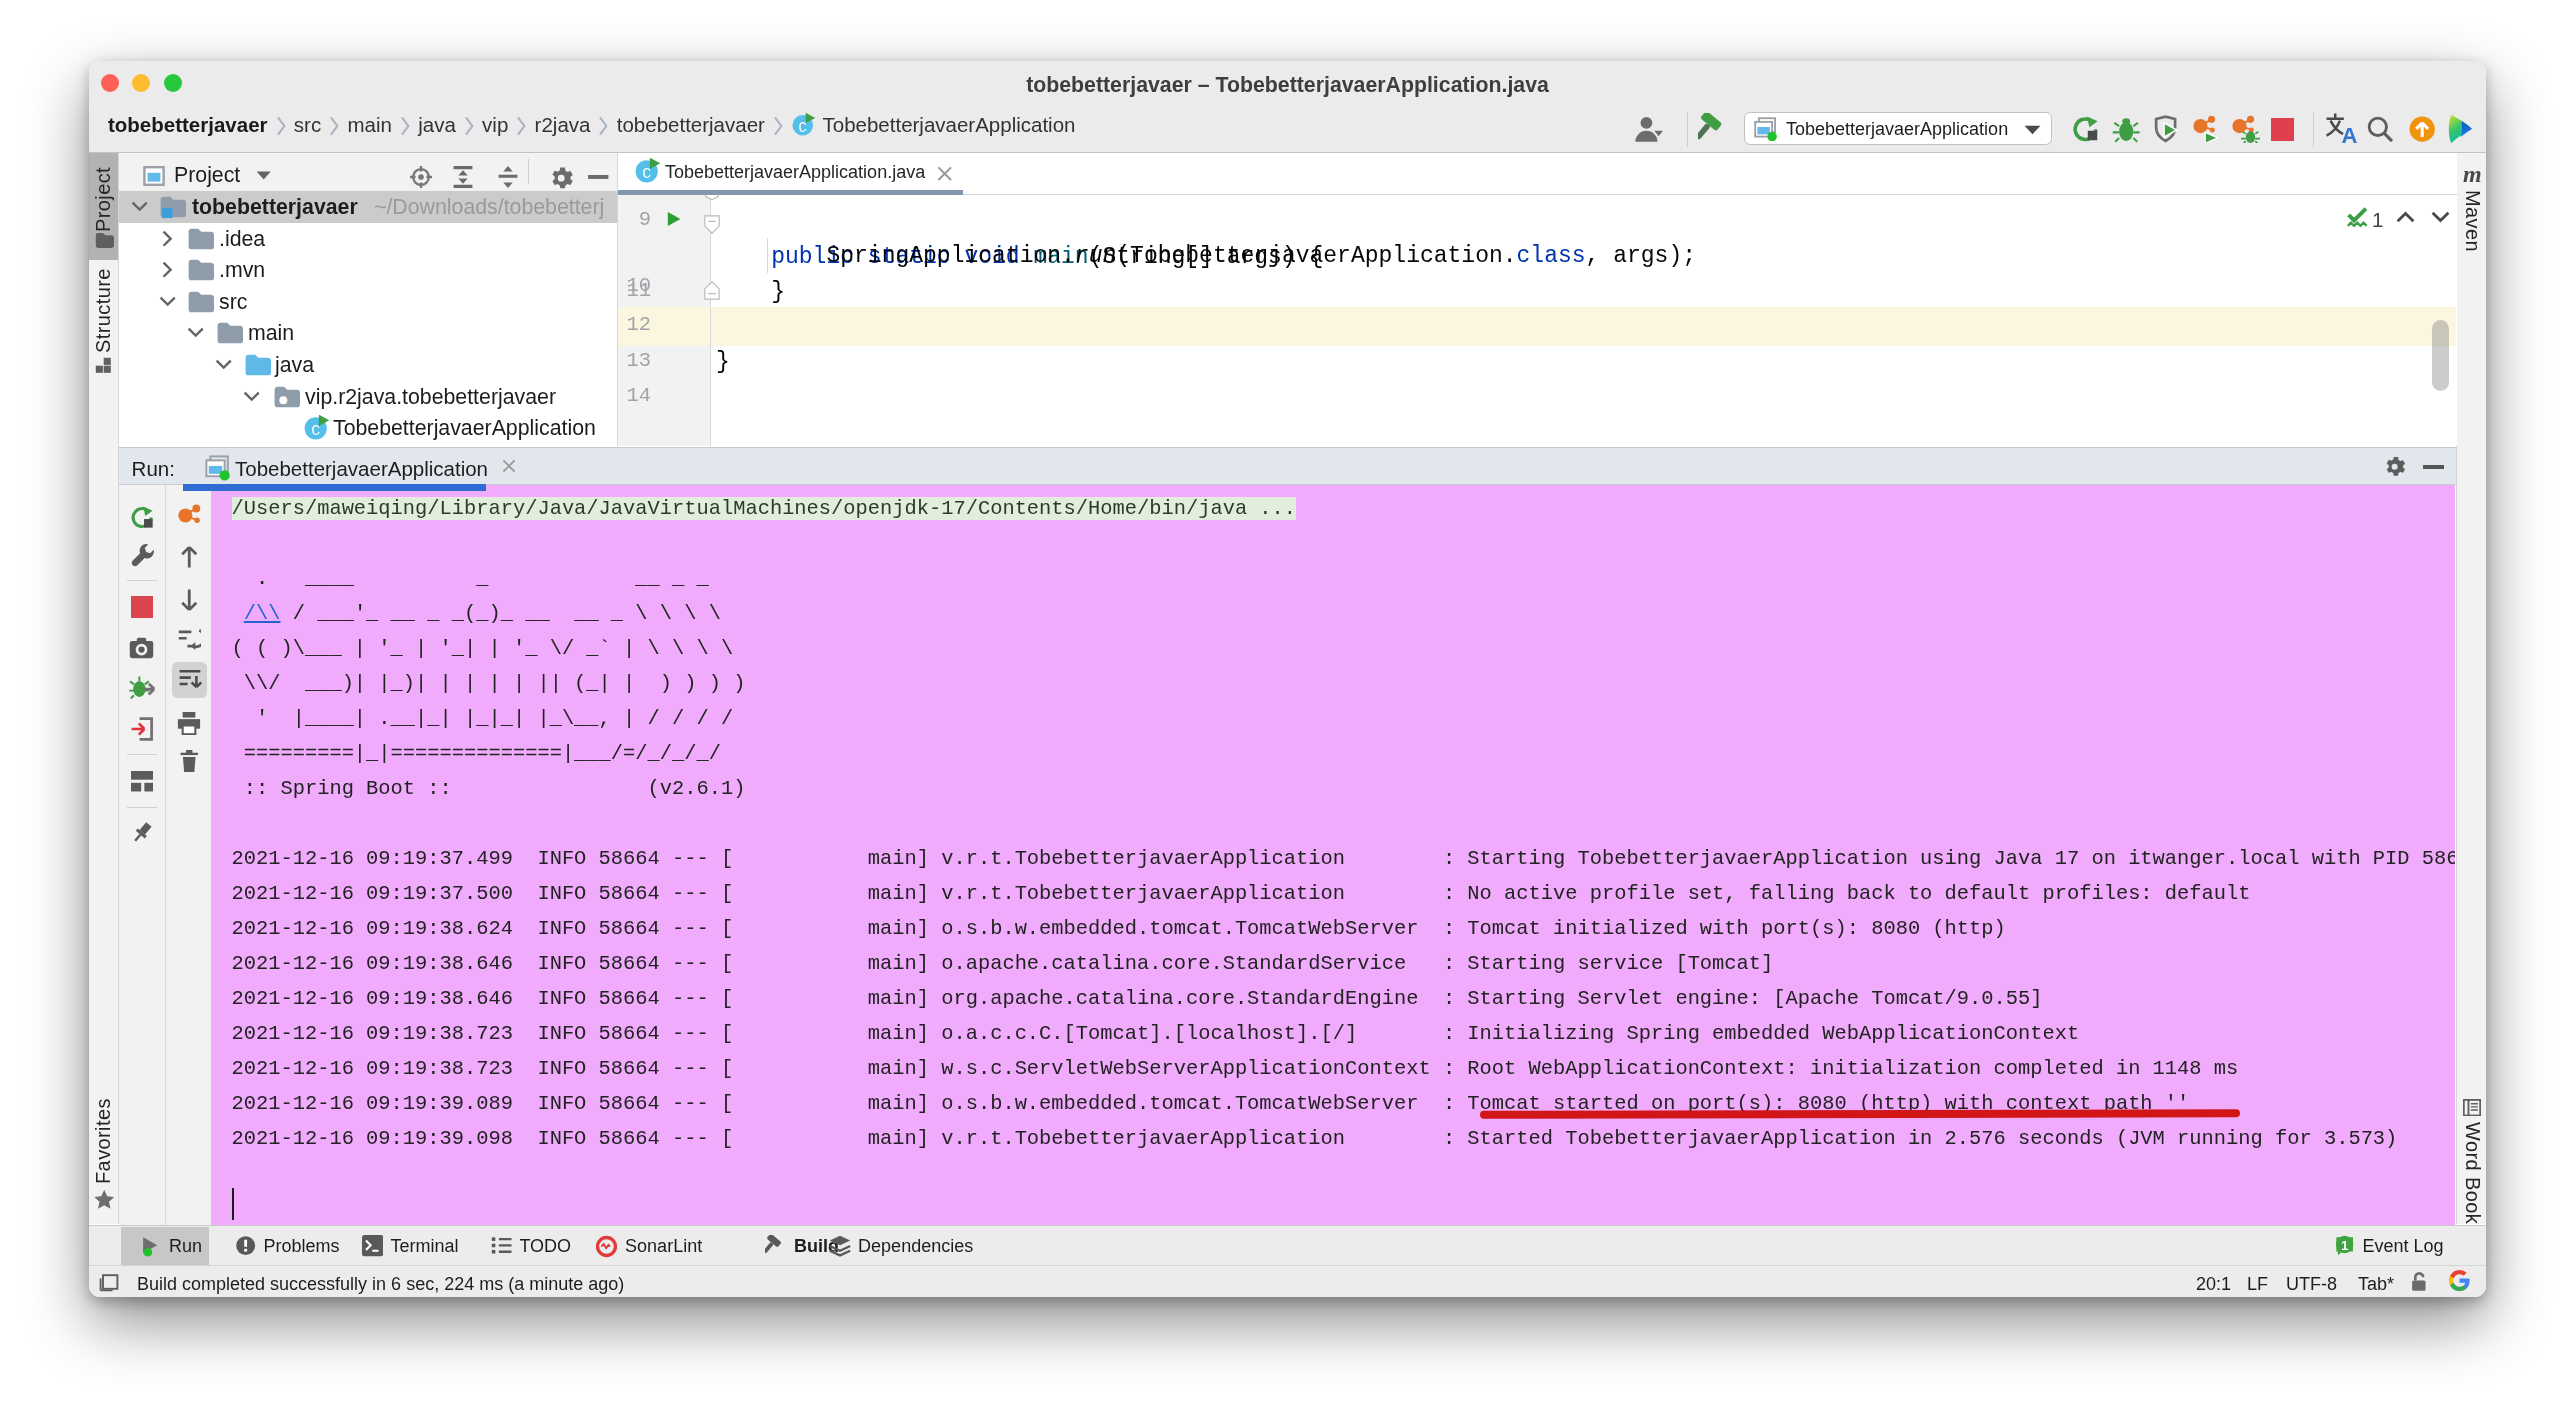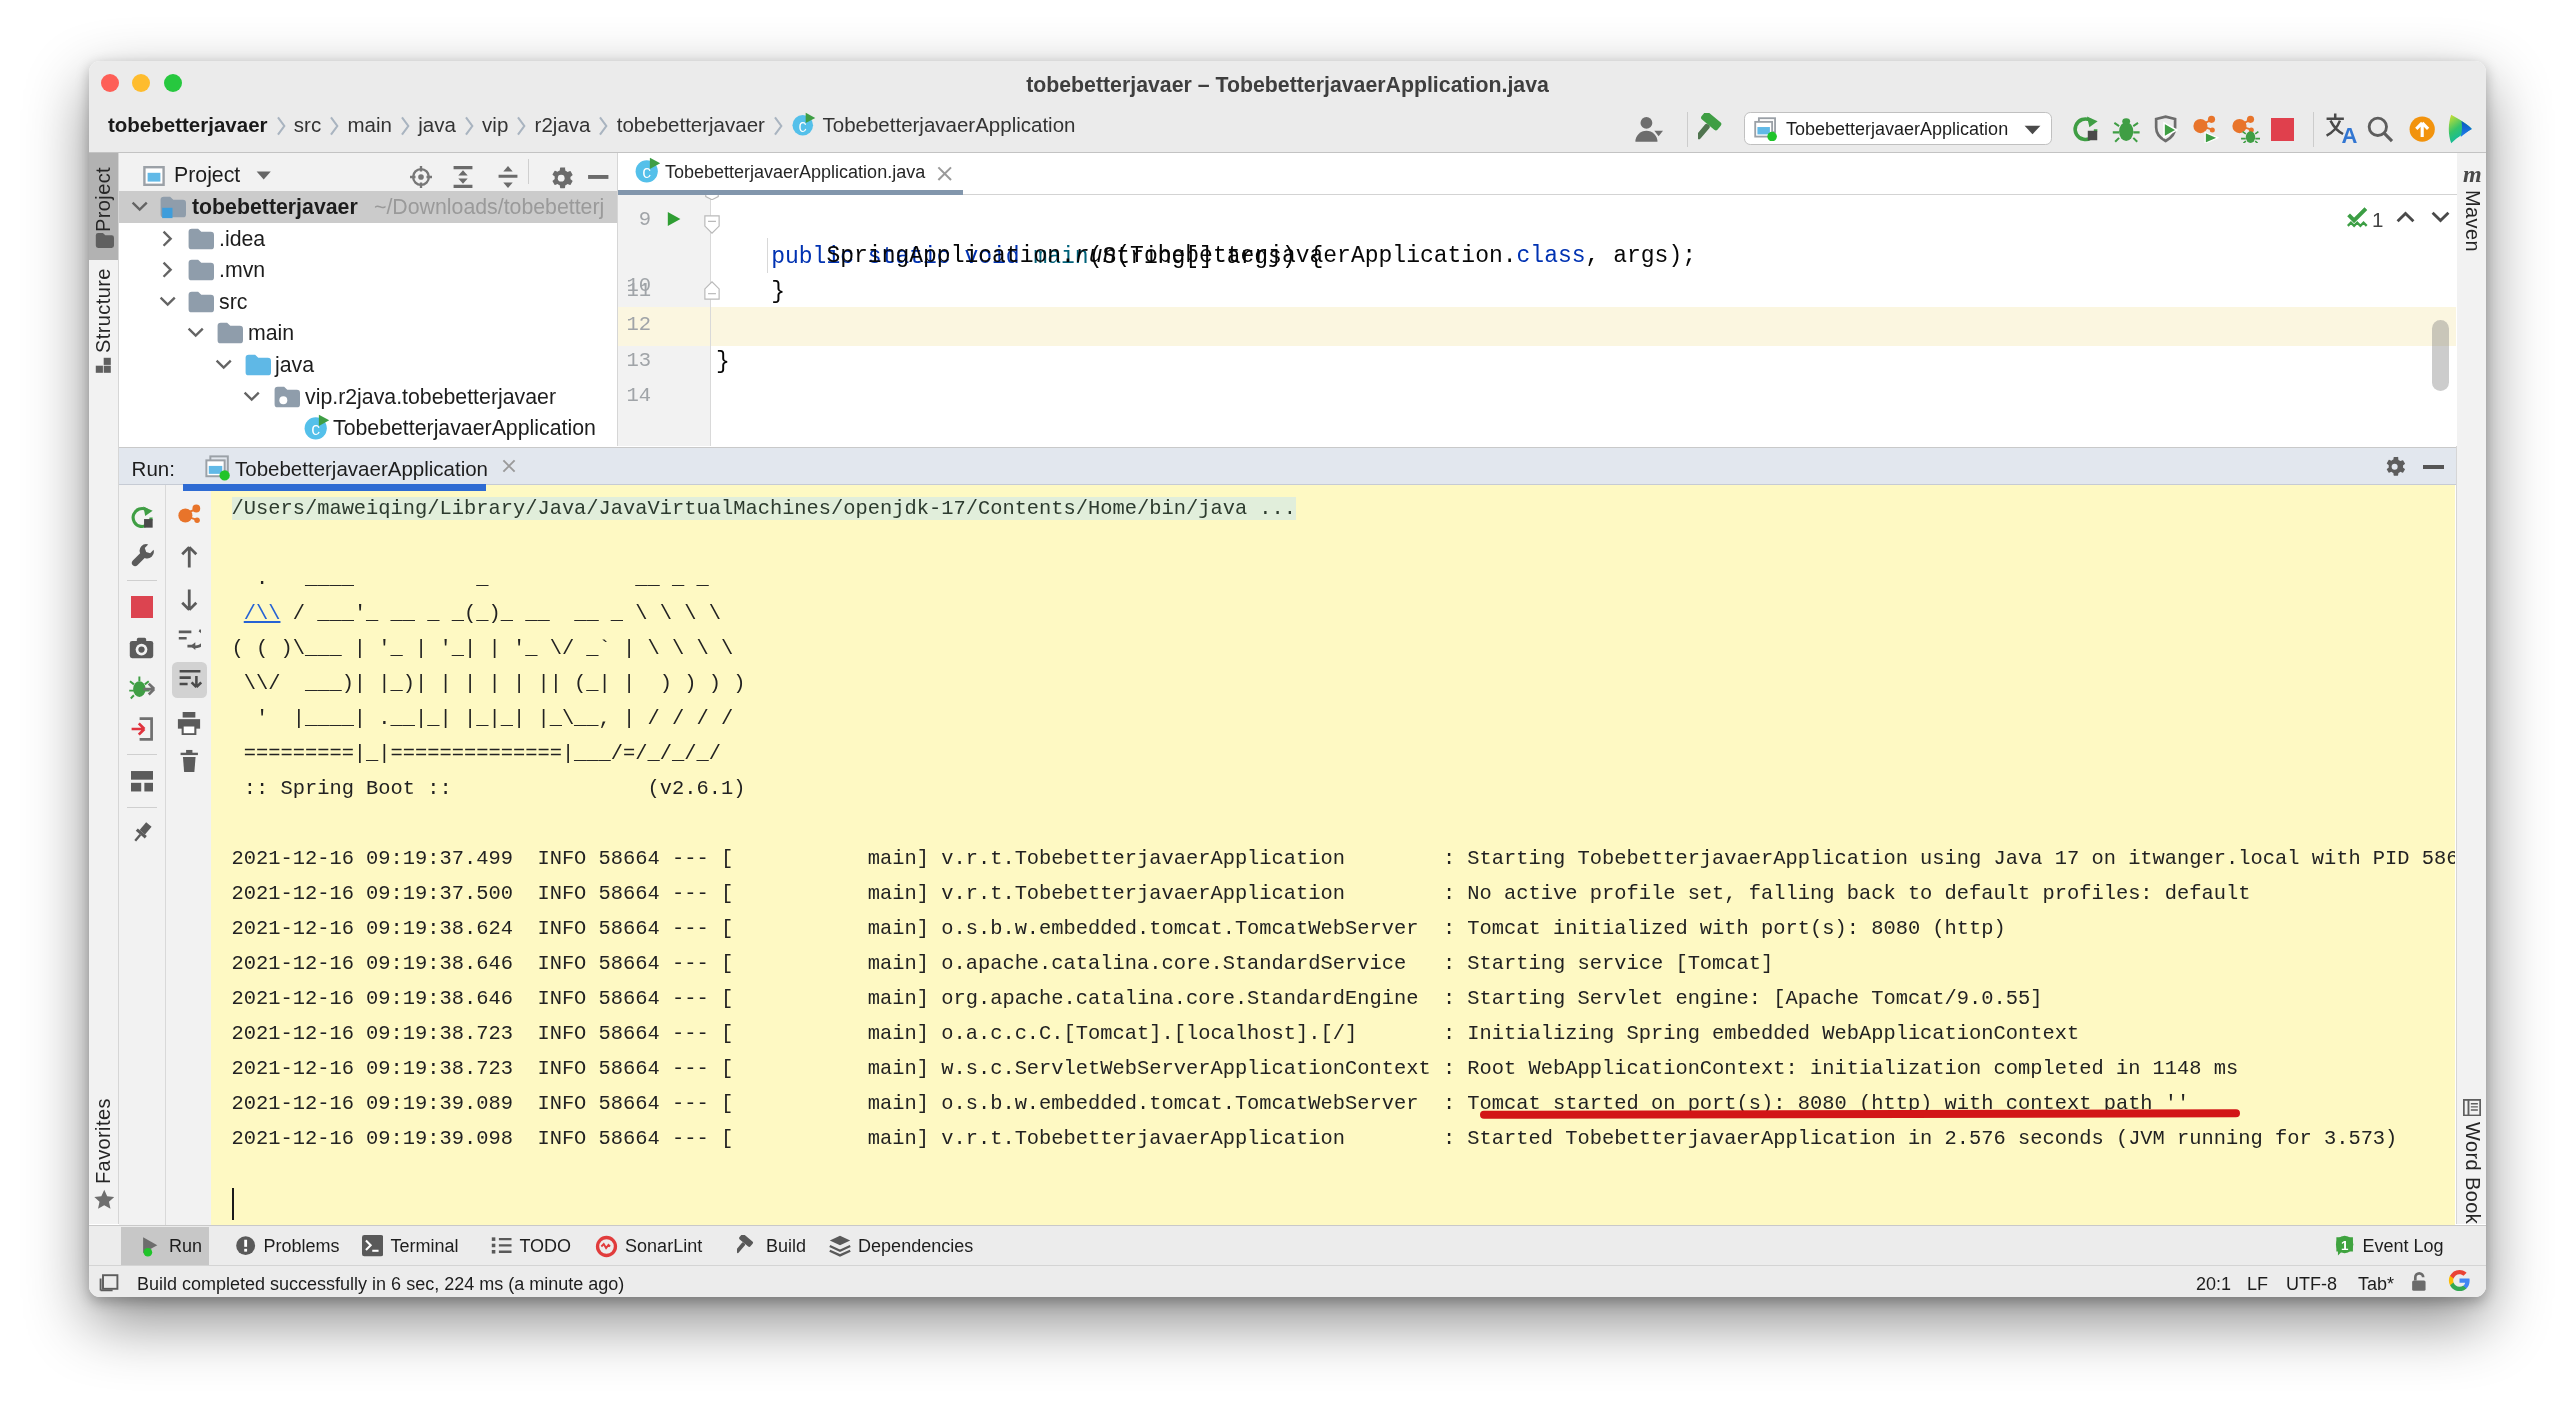--- a/index.html
+++ b/index.html
@@ -39,21 +39,21 @@
   #caretline{left:0;top:154px;width:1838px;height:39px;background:#fbf6e0;}
   .cl{position:absolute;left:98px;font-family:"Liberation Mono",monospace;font-size:23px;color:#070707;white-space:pre;}
   .kw{color:#0032b2;}
   .fn{color:#00627a;}
   .it{font-style:italic;}
   
   #run{left:30px;top:386px;width:2337px;height:778px;background:#fff;border-top:0.8px solid #c9c9c9;box-sizing:border-box;}
   #runh{left:0;top:0;width:2337px;height:37px;background:#e2e7ee;border-bottom:0.8px solid #c6cbd4;box-sizing:border-box;font-size:20.5px;color:#1d1d1d;}
   #runu{left:64px;top:36px;width:303px;height:7.1px;background:#2e6bd3;z-index:6;}
   .rtcol{top:37px;height:741px;background:#f2f2f2;box-sizing:border-box;border-right:0.8px solid #d9d9d9;}
-  #console{left:92px;top:37px;width:2244px;height:741px;background:#fef9c3;overflow:hidden;}
+  #console{left:92px;top:37px;width:2244px;height:741px;background:#f0abfc;overflow:hidden;}
   #cpre{position:absolute;left:20.5px;top:6.3px;font-family:"Liberation Mono",monospace;font-size:20.4px;line-height:35px;color:#222;white-space:pre;margin:0;}
   .gb{background:#e1eedb;color:#2c3a2e;}
   .bluelnk{color:#2562d4;text-decoration:underline;}
   #redline{left:1361px;top:662px;width:760px;height:8px;background:#d21617;border-radius:4.7px;transform:rotate(-.12deg);}
   #caret2{left:113px;top:740px;width:2.4px;height:32px;background:#1a1a1a;}
   
   #btabs{left:0;top:1164px;width:2397px;height:40px;background:#ececec;border-top:0.8px solid #c9c9c9;box-sizing:border-box;font-size:18px;color:#1d1d1d;}
   #status{left:0;top:1204px;width:2397px;height:32px;background:#ececec;border-top:0.8px solid #d4d4d4;box-sizing:border-box;font-size:18px;color:#1d1d1d;}
   .bt{position:absolute;top:0;height:40px;display:flex;align-items:center;gap:7.1px;}
   svg{display:block;}
@@ -524,21 +524,21 @@
         </svg>
         <span>TODO</span>
       </div>
     <div class="bt" style="left:506px;justify-content:center;">
         <svg width="23" height="23" viewBox="0 0 29 29">
           <circle cx="14.5" cy="14.5" r="11.3" fill="none" stroke="#e13c3c" stroke-width="4.2"></circle>
           <path d="M8 14.5 l3 -3 3 5 3 -4 2 2" fill="none" stroke="#e13c3c" stroke-width="2.4"></path>
         </svg>
         <span>SonarLint</span>
       </div>
-    <div class="bt" style="left:648px;">
+    <div class="bt" style="left:676px;font-weight:bold;">
         <svg width="22" height="22" viewBox="0 0 40 40">
           <g transform="rotate(40 16 12)">
             <rect x="2" y="4" width="26" height="12" rx="3" fill="#595959"></rect>
             <rect x="12" y="16" width="7" height="22" rx="2.5" fill="#595959"></rect>
           </g>
         </svg>
         <span>Build</span>
       </div>
     <div class="bt" style="left:740px;">
         <svg width="22" height="22" viewBox="0 0 28 28">

